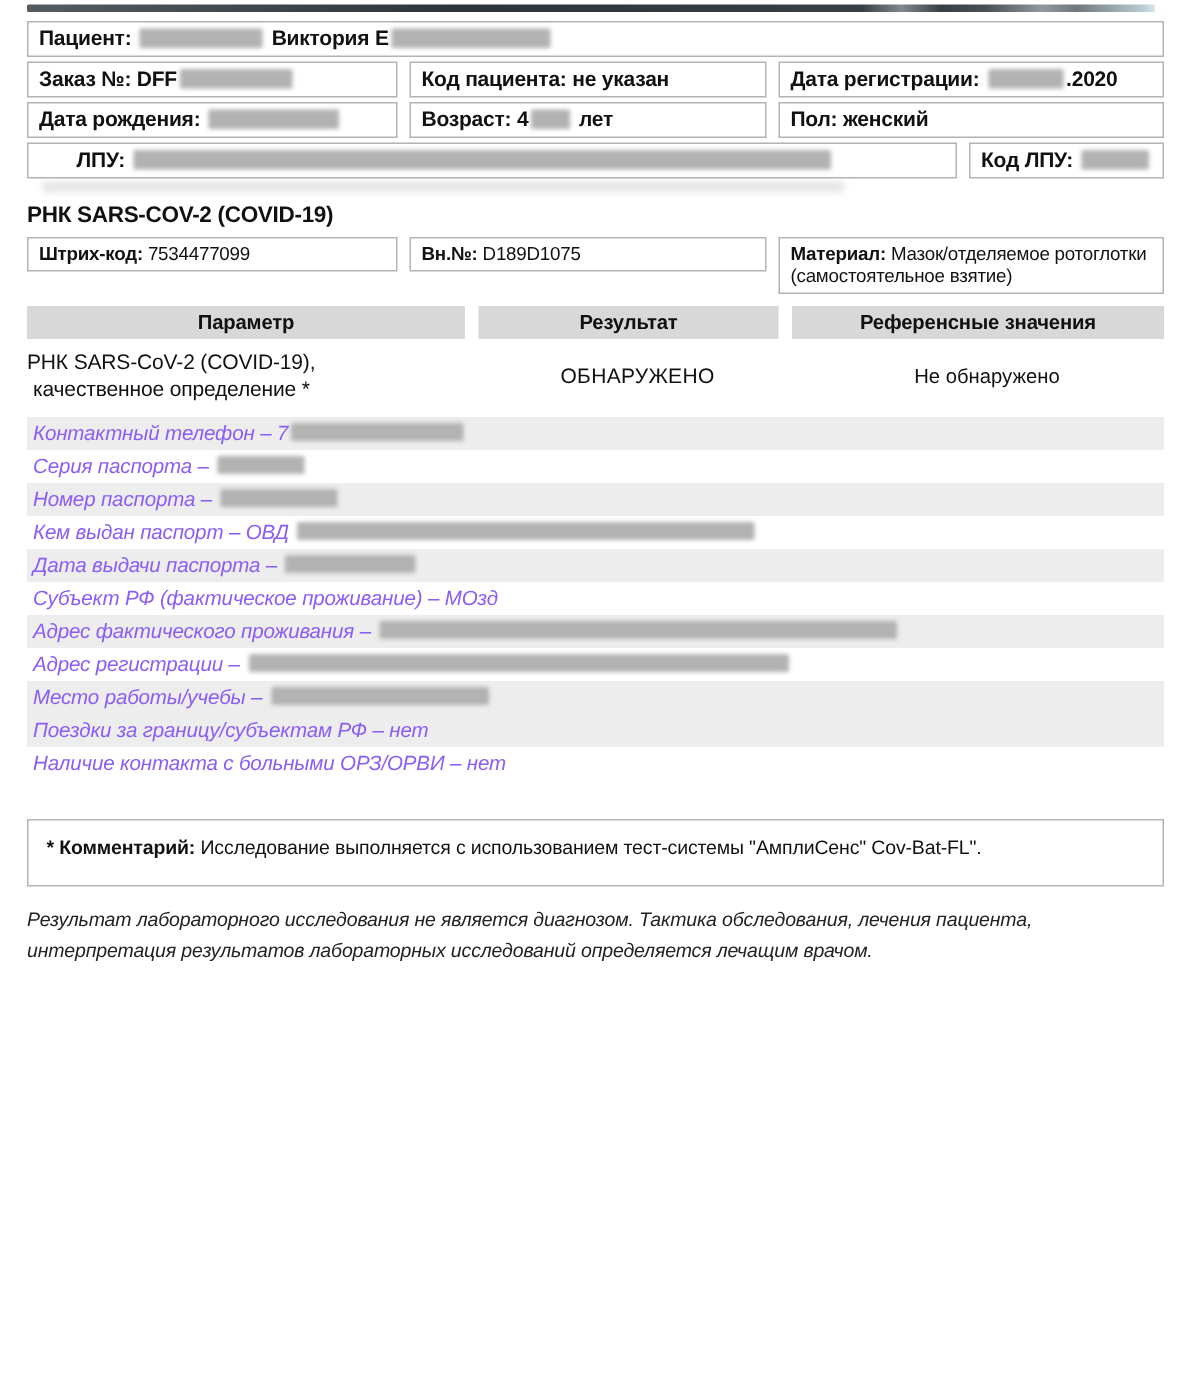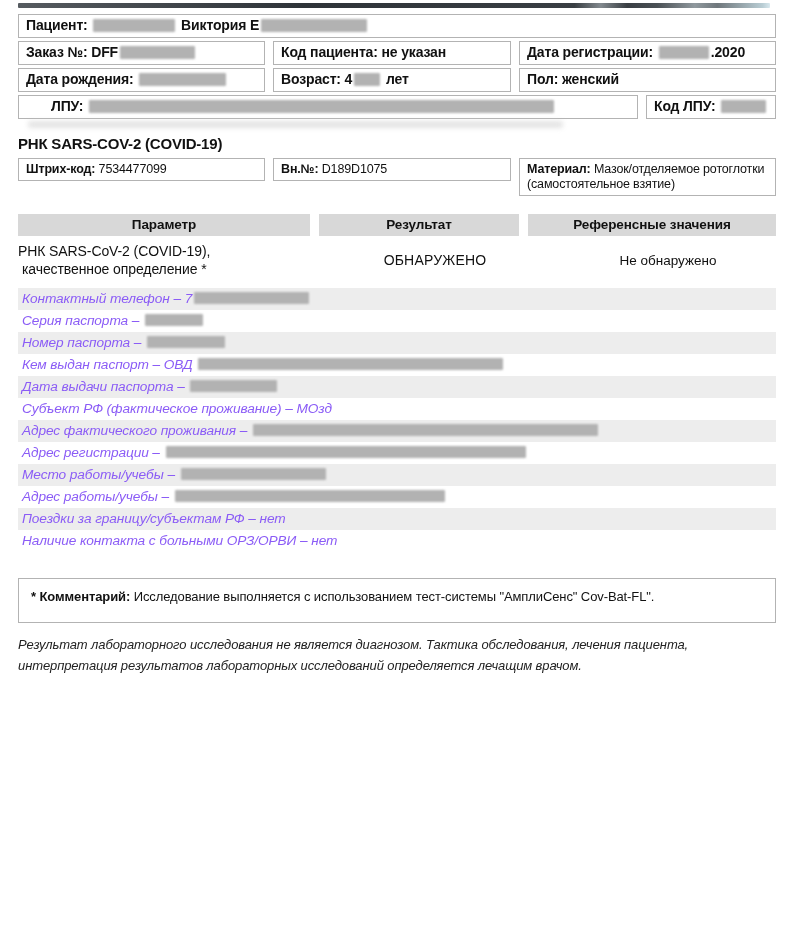--- a/index.html
+++ b/index.html
@@ -58,31 +58,31 @@
     background: #c9c9c9; opacity: 0.5;
     filter: blur(2.5px); border-radius: 3px;
   }
 
   .section-title {
     font-size: 15px; font-weight: bold;
     letter-spacing: -0.2px;
     margin: 7px 0 6px 0;
   }
 
-  .thead { display: flex; gap: 9px; margin-top: 18px; }
+  .thead { display: flex; gap: 9px; margin-top: 8px; }
   .th {
     background: var(--header_bg, #d8d8d8);
     font-weight: bold; font-size: 13.5px;
     text-align: center; padding: 3px 0 4px 0;
     letter-spacing: -0.1px;
   }
   .t1 { width: 292px; }
   .t2 { width: 200px; }
   .t3 { flex: 1; }
-  .trow { display: flex; gap: 25px; padding: 6px 0 8px 0; }
+  .trow { display: flex; gap: 15px; padding: 6px 0 8px 0; }
   .param { font-size: 14px; line-height: 18px; letter-spacing: -0.1px; }
   .param .indent { padding-left: 4px; }
   .result { font-weight: normal; font-size: 14px; text-align: center; align-self: center; letter-spacing: 0.2px; }
   .refv { font-size: 13.5px; text-align: center; align-self: center; }
 
   .stripes { margin-top: 2px; }
   .stripe {
     font-style: italic;
     font-size: 13.7px; line-height: 16px;
     padding: 3px 4px;
@@ -166,21 +166,20 @@
     <div class="stripes" id="info-lines">
         <div class="stripe gray"><span>Контактный телефон – 7</span><span class="redact" style="width: 115px;"></span></div>
         <div class="stripe"><span>Серия паспорта – </span><span class="redact" style="width: 58px;"></span></div>
         <div class="stripe gray"><span>Номер паспорта – </span><span class="redact" style="width: 78px;"></span></div>
         <div class="stripe"><span>Кем выдан паспорт – ОВД </span><span class="redact" style="width: 305px;"></span></div>
         <div class="stripe gray"><span>Дата выдачи паспорта – </span><span class="redact" style="width: 87px;"></span></div>
         <div class="stripe"><span>Субъект РФ (фактическое проживание) – МОзд</span></div>
         <div class="stripe gray"><span>Адрес фактического проживания – </span><span class="redact" style="width: 345px;"></span></div>
         <div class="stripe"><span>Адрес регистрации – </span><span class="redact" style="width: 360px;"></span></div>
         <div class="stripe gray"><span>Место работы/учебы – </span><span class="redact" style="width: 145px;"></span></div>
-        <div class="stripe"><span>Адрес работы/учебы – </span><span class="redact" style="width: 270px;"></span></div>
         <div class="stripe gray"><span>Поездки за границу/субъектам РФ – нет</span></div>
         <div class="stripe"><span>Наличие контакта с больными ОРЗ/ОРВИ – нет</span></div>
       </div>
 
     <div class="comment-box">
       <span class="sb">* Комментарий:</span>
       <span>Исследование выполняется с использованием тест-системы "АмплиСенс" Cov-Bat-FL".</span>
     </div>
 
     <div class="disclaimer">Результат лабораторного исследования не является диагнозом. Тактика обследования, лечения пациента, интерпретация результатов лабораторных исследований определяется лечащим врачом.</div>

